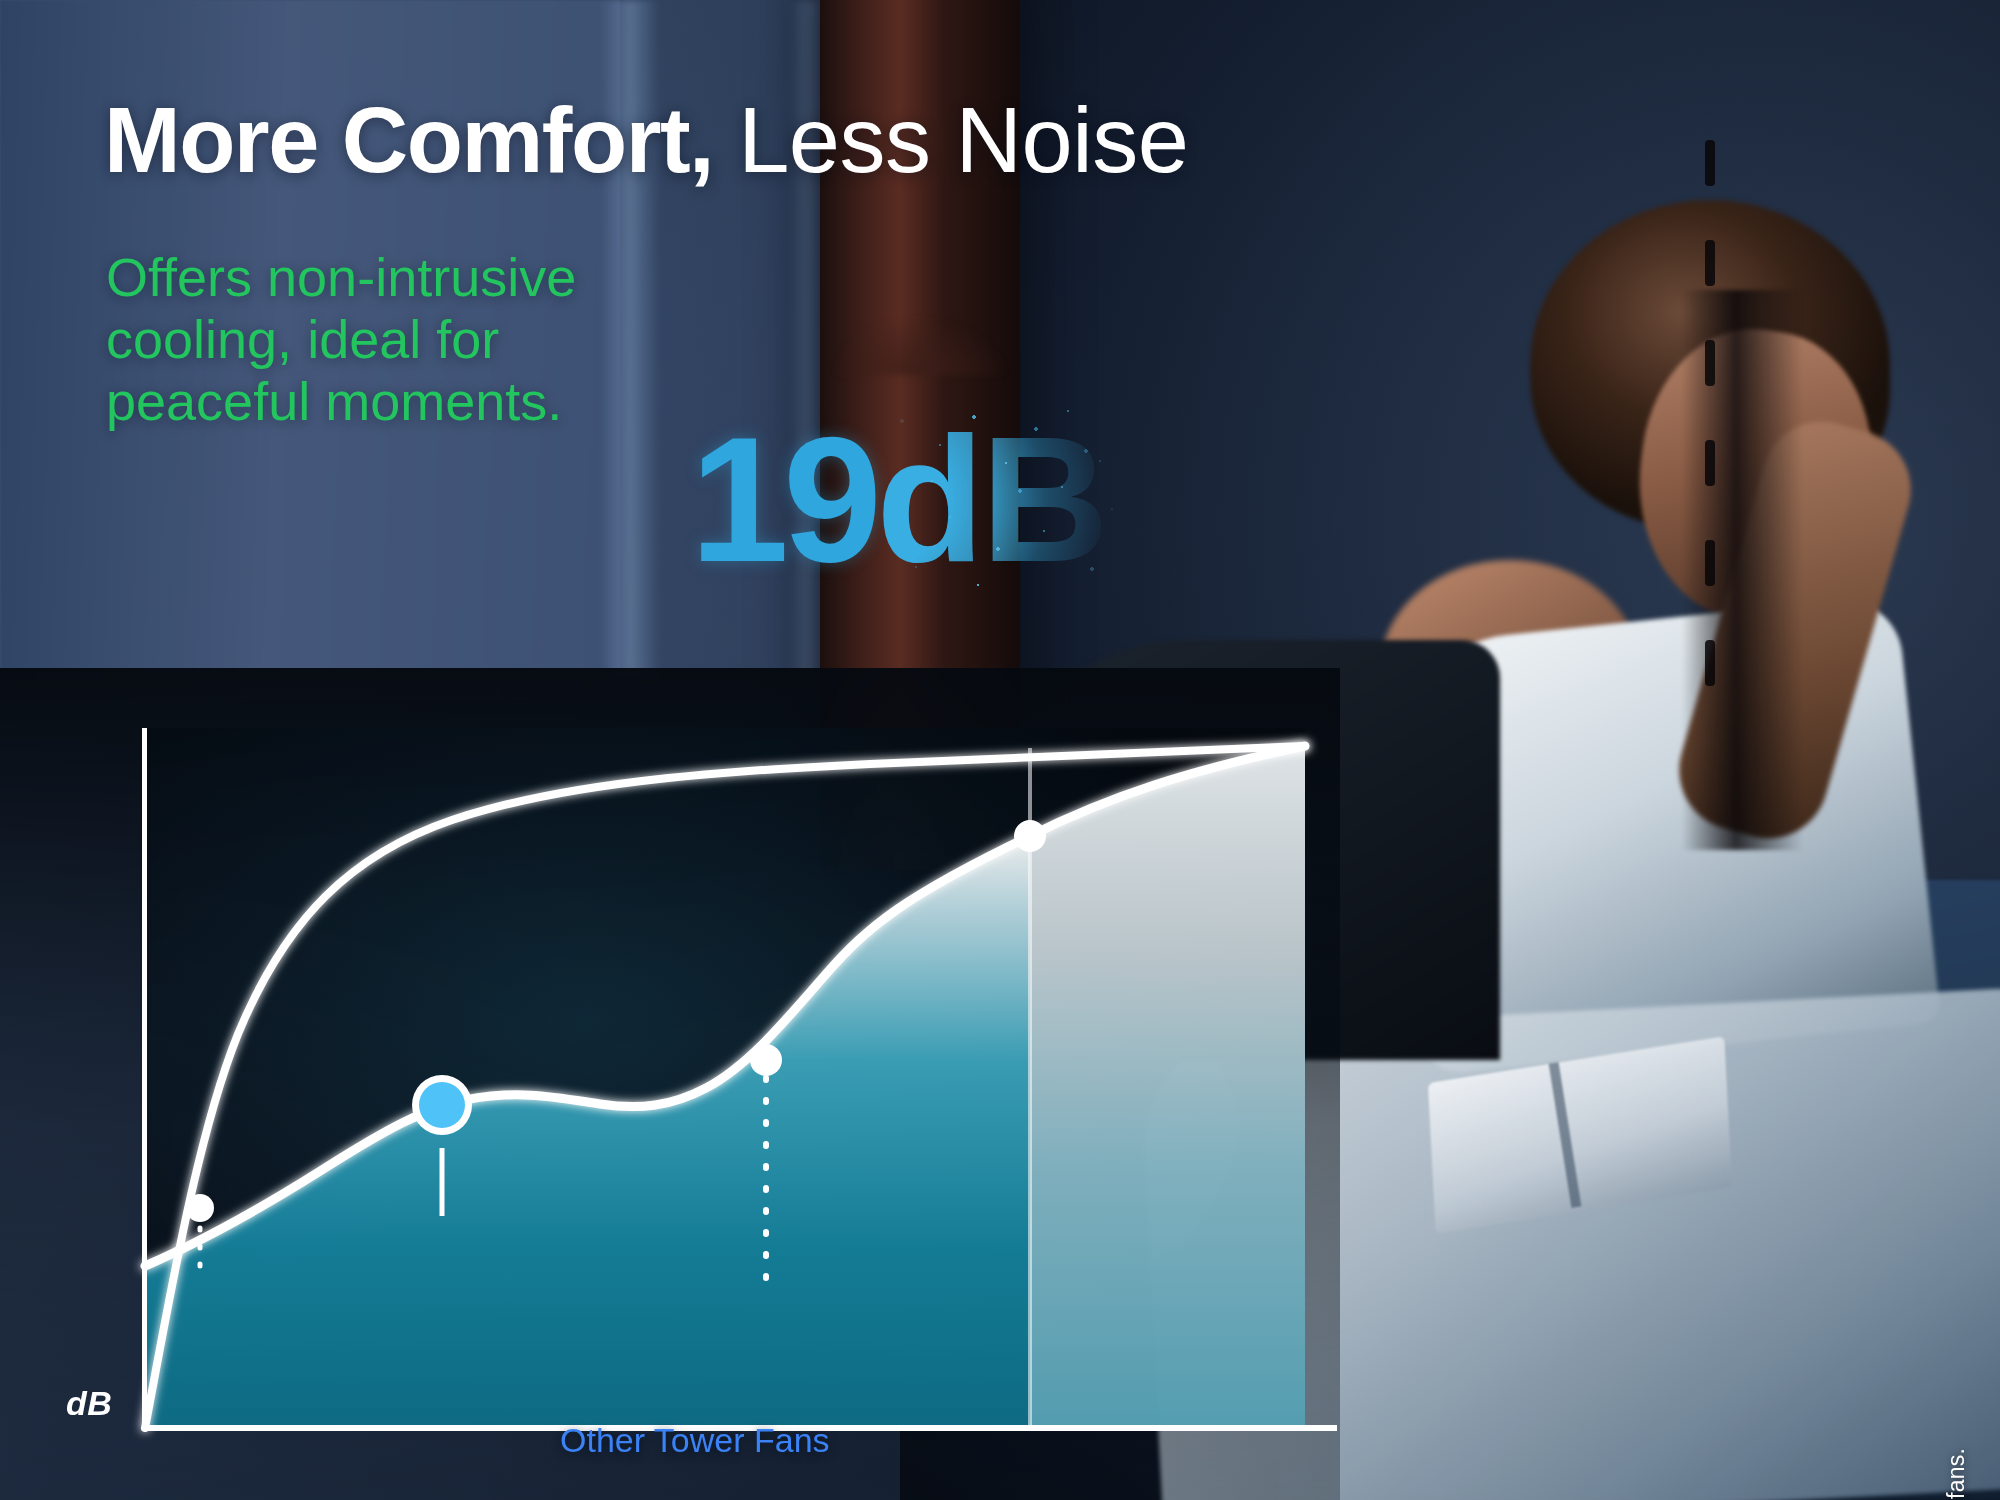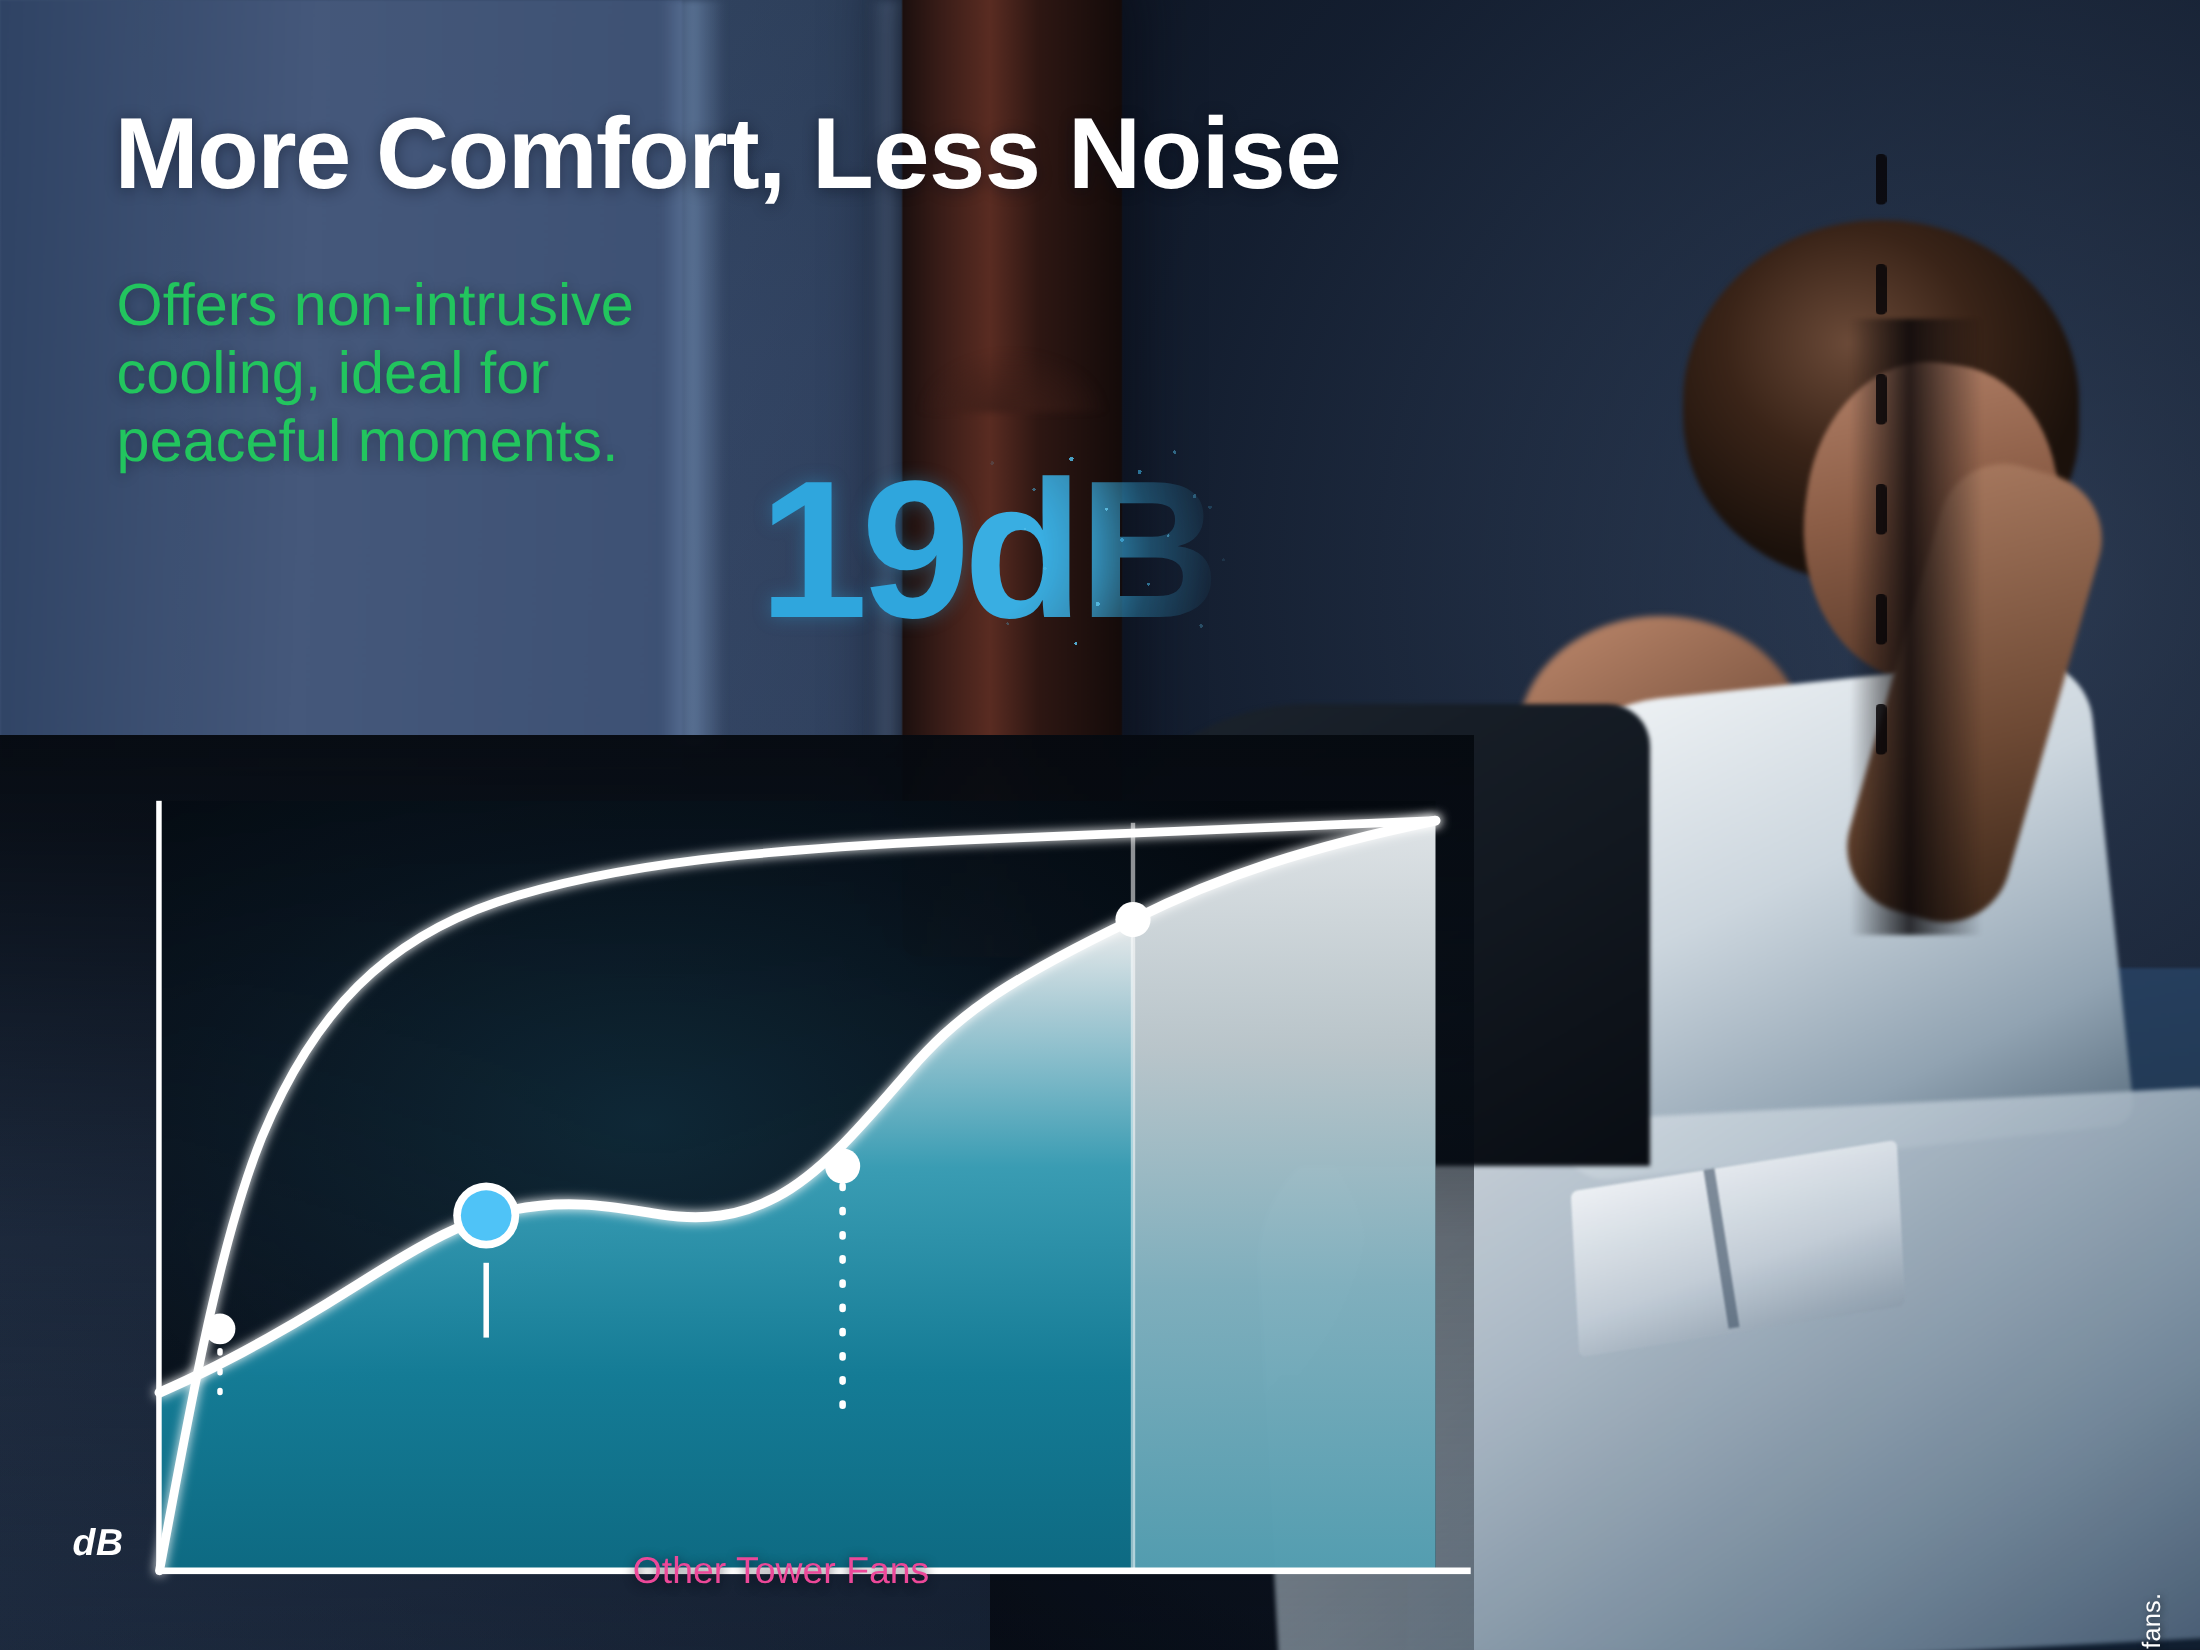--- a/index.html
+++ b/index.html
@@ -172,21 +172,21 @@
     pointer-events:none;
   }
 
   
   .headline{
     position:absolute; left:104px; top:92px; width:1260px;
     font-size:92px; line-height:96px; color:#ffffff; white-space:nowrap;
     text-shadow:0 2px 14px rgba(6,12,24,.45);
   }
   .headline .hl-bold{ font-weight:700; letter-spacing:-1.5px;margin-top:12px; }
-  .headline .hl-light{ font-weight:700; letter-spacing:-0.5px; }
+  .headline .hl-light{ font-weight:400; letter-spacing:-0.5px; }
 
   .subhead{
     position:absolute; left:106px; top:246px; width:560px;
     font-size:54px; line-height:62px; font-weight:400; color:#22c55e;
     text-shadow:0 2px 12px rgba(6,12,24,.4);
   }
 
   
   .footnote{
     position:absolute; right:4px; bottom:52px;
@@ -208,22 +208,23 @@
 
   .chart-svg{ position:absolute; left:0; top:0; width:1340px; height:832px; }
 
   .axis-label-db{
     position:absolute; left:66px; top:716px;
     font-size:34px; font-weight:700; font-style:italic; color:#ffffff;
     letter-spacing:.5px;
   }
 
   .chart-text{
-    position:absolute; color:#ec4899; text-align:center;
+    position:absolute; color:#3b82f6; text-align:left;
     text-shadow:0 2px 10px rgba(2,10,18,.7);
+    margin-top:12px;
   }
   .lbl-other{
     left:560px; top:740px; width:300px; font-size:34px; line-height:40px; font-weight:400;
   }
 </style>
 </head>
 <body>
 
 <div id="stage">
 

